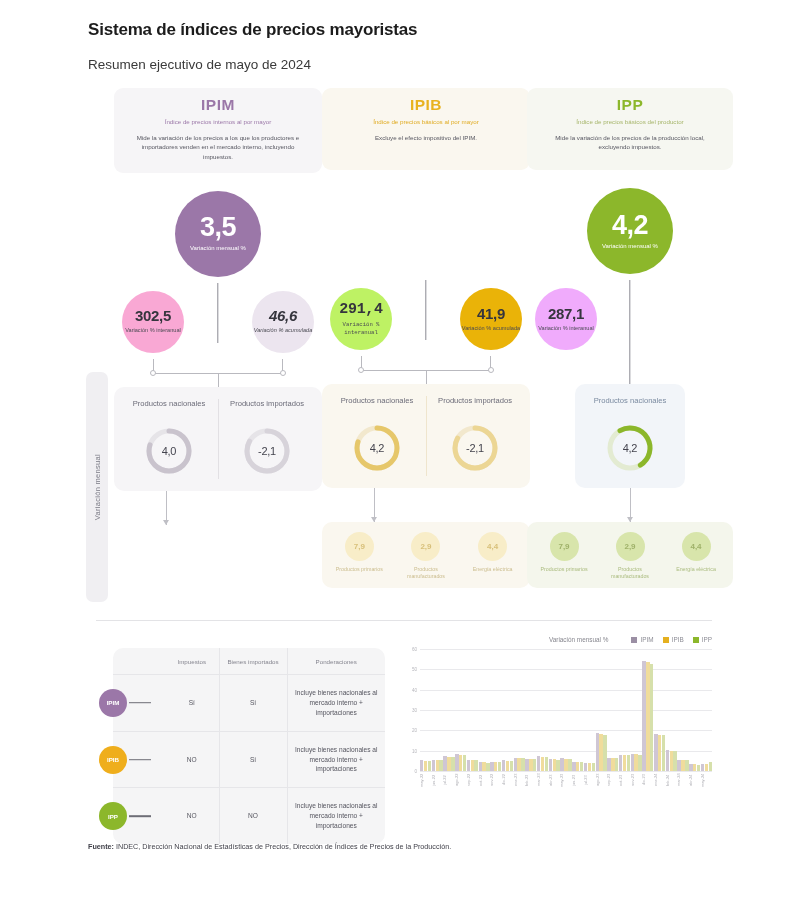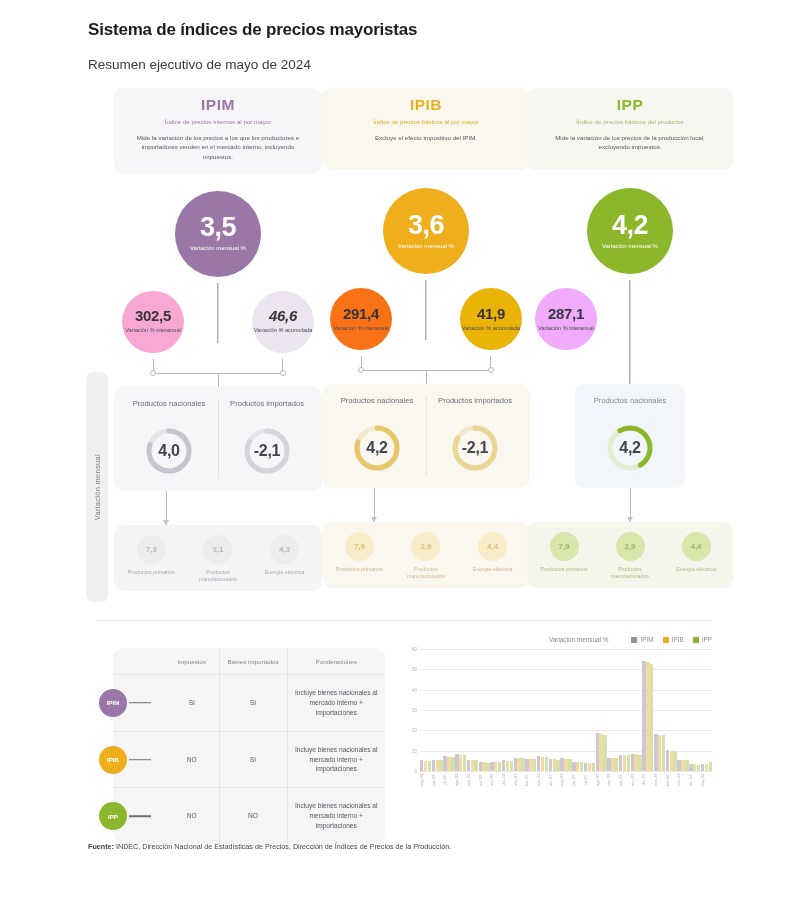--- a/index.html
+++ b/index.html
@@ -74,21 +74,21 @@
   .sec-row { position: relative; height: 66px; margin-top: 8px; }
   .sec {
     position: absolute; top: 0; width: 62px; height: 62px; border-radius: 50%;
     display: flex; flex-direction: column; align-items: center; justify-content: center;
     text-align: center;
   }
   .sec-left  { left: 8px; }
   .sec-right { right: 8px; }
   .sec-ipim-l { background: #f9a8d4; }
   .sec-ipim-r { background: #ece5ef; font-style: italic; }
-  .sec-ipib-l { background: #f97316; }
+  .sec-ipib-l { background: #bef264; font-family: Liberation Mono, monospace; }
   .sec-ipib-r { background: #eab308; }
   .sec-ipp-l  { background: #f0abfc; }
   .sec-ipp-r  { background: #eaf0d7; }
   .sec-val { font-size: 15px; font-weight: bold; color: #35353d; line-height: 1; letter-spacing: -0.3px; }
   .sec-lab { font-size: 5.6px; line-height: 1.35; margin-top: 4px; color: #4a4a52; }
 
   
   .bracket { position: relative; height: 28px; margin-top: 2px; }
   .bracket .hline {
     position: absolute; left: 39px; right: 39px; top: 14px; height: 1px; background: #b9b9bf;
@@ -117,21 +117,21 @@
     position: absolute; top: 12px; bottom: 12px; left: 50%; width: 1px; background: #e2e0e4;
   }
   .prod-panel.ipib .divider { background: #efe5cd; }
   .prod-col { flex: 1; display: flex; flex-direction: column; align-items: center; }
   .prod-lab { font-size: 7.6px; color: #6b6b78; line-height: 1.4; text-align: center; min-height: 22px; }
   .prod-lab.g { color: #7a8aa0; }
   .ring { position: relative; width: 52px; height: 52px; margin-top: 4px; }
   .ring svg { display: block; }
   .ring .rv {
     position: absolute; inset: 0; display: flex; align-items: center; justify-content: center;
-    font-size: 16px; font-weight: bold; color: #44444e; letter-spacing: -0.3px;
+    font-size: 11px; font-weight: normal; color: #44444e; letter-spacing: -0.3px;
   }
 
   
   .sub-stem { position: relative; height: 34px; }
   .sub-stem .sv { position: absolute; left: 25%; top: 0; width: 1px; height: 34px; background: #bfbfc5; }
   .sub-stem.ipp .sv { left: 50%; }
   .sub-stem .arrow {
     position: absolute; top: 29px; width: 0; height: 0;
     border-left: 3.5px solid transparent; border-right: 3.5px solid transparent;
     border-top: 5px solid #bfbfc5; margin-left: -3.5px;
@@ -328,49 +328,31 @@
         <div class="rv">-2,1</div>
       </div>
     </div>
   </div>
 
   <div class="sub-stem">
     <div class="sv"></div>
       <div class="arrow a1"></div>
   </div>
 
-  <div class="sub-panel">
-    <div class="sub-item">
-      <div class="sub-circle ipim">7,3</div>
-      <div class="sub-lab">Productos primarios</div>
-    </div>
-    <div class="sub-item">
-      <div class="sub-circle ipim">3,1</div>
-      <div class="sub-lab">Productos manufacturados</div>
-    </div>
-    <div class="sub-item">
-      <div class="sub-circle ipim">4,3</div>
-      <div class="sub-lab">Energía eléctrica</div>
-    </div>
-  </div>
 </div>
 
 <div class="col col-ipib">
 
   <div class="idx-card ipib">
     <div class="idx-name ipib">IPIB</div>
     <div class="idx-sub ipib">Índice de precios básicos al por mayor</div>
     <div class="idx-desc">Excluye el efecto impositivo del IPIM.</div>
   </div>
 
   <div class="main-circle-wrap">
-    <div class="main-circle mc-ipib">
-      <div class="mc-val">3,6</div>
-      <div class="mc-lab">Variación mensual %</div>
-    </div>
     <div class="stem"></div>
   </div>
 
   <div class="sec-row">
     <div class="sec sec-left sec-ipib-l">
       <div class="sec-val">291,4</div>
       <div class="sec-lab">Variación % interanual</div>
     </div>
     <div class="sec sec-right sec-ipib-r">
       <div class="sec-val">41,9</div>

